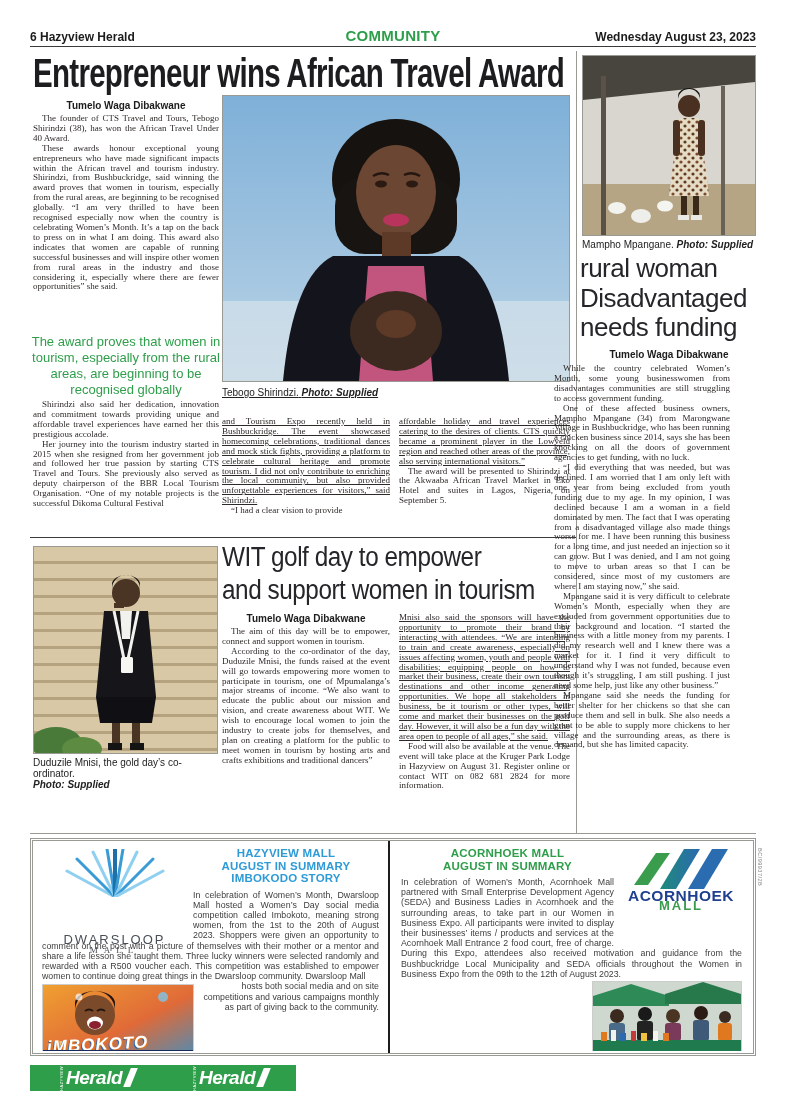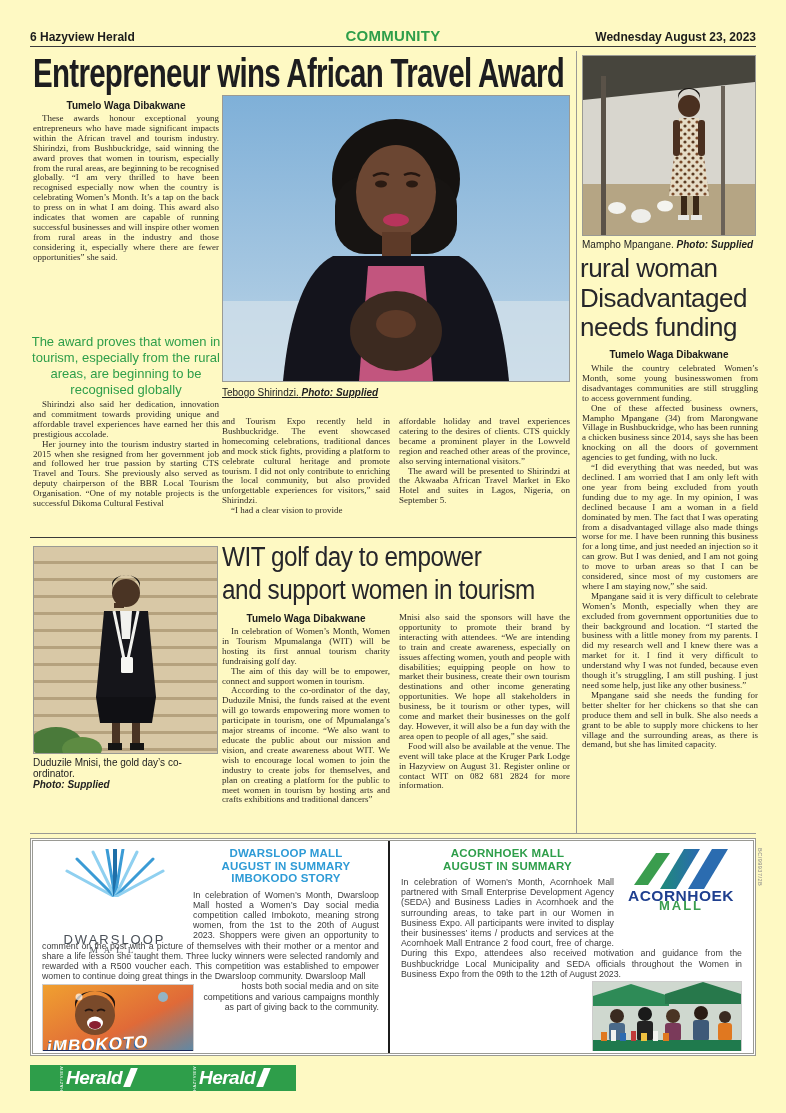--- a/index.html
+++ b/index.html
@@ -1,39 +1,39 @@
 <!DOCTYPE html>
 <html><head>
 <meta charset="utf-8">
 <style>
   * { margin:0; padding:0; box-sizing:border-box; }
   html,body { background:#e9e9e6; }
   .page {
     position:relative; width:786px; height:1113px; margin:0 auto;
-    background:#fef9c3; overflow:hidden; color:#2e2a28;
+    background:#ffffff; overflow:hidden; color:#2e2a28;
     font-family:"Liberation Serif", serif;
   }
   .abs { position:absolute; }
   .rule { background:#3a3a3a; }
   
   .masthead { top:27px; left:30px; width:726px; display:flex; align-items:baseline;
     font-family:"Liberation Sans", sans-serif; font-weight:bold; }
   .mh-left { font-size:12px; color:#1c1c1c; flex:1; text-align:left; }
   .mh-center { font-size:15px; letter-spacing:.3px; flex:1; text-align:center; }
   .mh-right { font-size:12px; color:#1c1c1c; flex:1; text-align:right; }
   
   .headline1 { top:50px; left:33px; width:545px; overflow:visible; }
   .headline1 span { display:inline-block; white-space:nowrap; transform:scaleX(.72);
     transform-origin:left top; font-family:"Liberation Sans", sans-serif; font-weight:bold;
     font-size:41px; letter-spacing:-1px; color:#1d1d1f; }
   .byline { font-family:"Liberation Sans", sans-serif; font-weight:bold; font-size:10px;
     text-align:center; color:#1c1c1c; }
   .bodycol { font-size:9px; line-height:9.9px; text-align:justify; color:#2e2a28; overflow:hidden; }
   .bodycol p { text-indent:9px; }
-  .bodycol p.cont { text-indent:0; }
+  .bodycol p.cont { text-indent:0;text-decoration:underline; }
   .pullquote { font-family:"Liberation Sans", sans-serif; font-size:13px; line-height:16px;
     text-align:center; }
   .caption { font-family:"Liberation Sans", sans-serif; font-size:10px; color:#222; }
   .caption b { font-style:italic; }
   .photo { border:1px solid #9a9a94; background:#ddd; overflow:hidden; }
   .photo svg { display:block; }
   .headline2 div, .headline3 div { font-family:"Liberation Sans", sans-serif; color:#26262a;
     white-space:nowrap; }
   .headline2 div { font-size:26px; line-height:29.5px; letter-spacing:-.5px; }
   .headline3 div { display:inline-block; font-size:27px; line-height:33px; letter-spacing:-.5px;
@@ -106,20 +106,21 @@
     <span class="mh-right">Wednesday August 23, 2023</span>
   </div>
   <div class="abs rule" style="top:46px;left:30px;width:726px;height:1px;"></div>
 
   <div class="abs headline1">
     <span>Entrepreneur wins African Travel Award</span>
   </div>
 
   <div class="abs byline" style="top:100px;left:33px;width:186px;">Tumelo Waga Dibakwane</div>
   <div class="abs bodycol" style="top:114px;left:33px;width:186px;height:219px;">
+    <p>The founder of CTS Travel and Tours, Tebogo Shirindzi (38), has won the African Travel Under 40 Award.</p>
     <p>These awards honour exceptional young entrepreneurs who have made significant impacts within the African travel and tourism industry. Shirindzi, from Bushbuckridge, said winning the award proves that women in tourism, especially from the rural areas, are beginning to be recognised globally. “I am very thrilled to have been recognised especially now when the country is celebrating Women’s Month. It’s a tap on the back to press on in what I am doing. This award also indicates that women are capable of running successful businesses and will inspire other women from rural areas in the industry and those considering it, especially where there are fewer opportunities” she said.</p>
   </div>
   <div class="abs pullquote green" style="top:334px;left:28px;width:196px;">The award proves that women in tourism, especially from the rural areas, are beginning to be recognised globally</div>
   <div class="abs bodycol" style="top:400px;left:33px;width:186px;height:142px;">
     <p>Shirindzi also said her dedication, innovation and commitment towards providing unique and affordable travel experiences have earned her this prestigious accolade.</p>
     <p>Her journey into the tourism industry started in 2015 when she resigned from her government job and followed her true passion by starting CTS Travel and Tours. She previously also served as deputy chairperson of the BBR Local Tourism Organisation. “One of my notable projects is the successful Dikoma Cultural Festival</p>
   </div>
 
   <div class="abs photo" style="top:95px;left:222px;width:348px;height:287px;">
     <svg width="346" height="285" viewBox="0 0 346 285">
@@ -196,21 +197,21 @@
   <div class="abs caption" style="top:239px;left:582px;width:176px;">
     <span>Mampho Mpangane.</span>
     <b>Photo: Supplied</b>
   </div>
   <div class="abs headline2" style="top:254px;left:580px;width:185px;">
     <div>rural woman</div>
     <div>Disadvantaged</div>
     <div>needs funding</div>
   </div>
   <div class="abs byline" style="top:349px;left:580px;width:178px;">Tumelo Waga Dibakwane</div>
-  <div class="abs bodycol" style="top:364px;left:582px;width:176px;height:468px;">
+  <div class="abs bodycol" style="top:364px;left:554px;width:176px;height:468px;">
     <p>While the country celebrated Women’s Month, some young businesswomen from disadvantages communities are still struggling to access government funding.</p>
     <p>One of these affected business owners, Mampho Mpangane (34) from Marongwane Village in Bushbuckridge, who has been running a chicken business since 2014, says she has been knocking on all the doors of government agencies to get funding, with no luck.</p>
     <p>“I did everything that was needed, but was declined. I am worried that I am only left with one year from being excluded from youth funding due to my age. In my opinion, I was declined because I am a woman in a field dominated by men. The fact that I was operating from a disadvantaged village also made things worse for me. I have been running this business for a long time, and just needed an injection so it can grow. But I was denied, and I am not going to move to urban areas so that I can be considered, since most of my customers are where I am staying now,” she said.</p>
     <p>Mpangane said it is very difficult to celebrate Women’s Month, especially when they are excluded from government opportunities due to their background and location. “I started the business with a little money from my parents. I did my research well and I knew there was a market for it. I find it very difficult to understand why I was not funded, because even though it’s struggling, I am still pushing. I just need some help, just like any other business.”</p>
     <p>Mpangane said she needs the funding for better shelter for her chickens so that she can produce them and sell in bulk. She also needs a grant to be able to supply more chickens to her village and the surrounding areas, as there is demand, but she has limited capacity.</p>
   </div>
 
   <div class="abs rule" style="top:537px;left:30px;width:546px;height:1px;"></div>
 
   <div class="abs photo" style="top:546px;left:33px;width:185px;height:208px;">
@@ -245,21 +246,20 @@
     <span>Duduzile Mnisi, the gold day’s co-ordinator.</span><br>
     <b>Photo: Supplied</b>
   </div>
 
   <div class="abs headline3" style="top:541px;left:222px;width:354px;">
     <div>WIT golf day to empower</div><br>
     <div>and support women in tourism</div>
   </div>
   <div class="abs byline" style="top:613px;left:222px;width:168px;">Tumelo Waga Dibakwane</div>
   <div class="abs bodycol" style="top:627px;left:222px;width:168px;height:198px;">
-    <p>In celebration of Women’s Month, Women in Tourism Mpumalanga (WIT) will be hosting its first annual tourism charity fundraising golf day.</p>
     <p>The aim of this day will be to empower, connect and support women in tourism.</p>
     <p>According to the co-ordinator of the day, Duduzile Mnisi, the funds raised at the event will go towards empowering more women to participate in tourism, one of Mpumalanga’s major streams of income. “We also want to educate the public about our mission and vision, and create awareness about WIT. We wish to encourage local women to join the industry to create jobs for themselves, and plan on creating a platform for the public to meet women in tourism by hosting arts and crafts exhibitions and traditional dancers”</p>
   </div>
   <div class="abs bodycol" style="top:613px;left:399px;width:171px;height:212px;">
     <p class="cont">Mnisi also said the sponsors will have the opportunity to promote their brand by interacting with attendees. “We are intending to train and create awareness, especially on issues affecting women, youth and people with disabilities; equipping people on how to market their business, create their own tourism destinations and other income generating opportunities. We hope all stakeholders in business, be it tourism or other types, will come and market their businesses on the golf day. However, it will also be a fun day with the area open to people of all ages,” she said.</p>
     <p>Food will also be available at the venue. The event will take place at the Kruger Park Lodge in Hazyview on August 31. Register online or contact WIT on 082 681 2824 for more information.</p>
   </div>
 
   <div class="abs" style="top:833px;left:30px;width:726px;height:1px;background:#9a9a94;"></div>
 
@@ -278,21 +278,21 @@
             <line x1="60" y1="48" x2="68" y2="0" stroke="#3a9bd5" stroke-width="3"></line>
             <line x1="60" y1="48" x2="82" y2="3" stroke="#8fd0f0" stroke-width="3"></line>
             <line x1="60" y1="48" x2="98" y2="10" stroke="#3a9bd5" stroke-width="3"></line>
             <line x1="60" y1="48" x2="108" y2="22" stroke="#8fd0f0" stroke-width="3"></line>
           </g>
         </svg>
         <div class="dw-name">DWARSLOOP</div>
         <div class="dw-mall">MALL</div>
       </div>
       <div class="ad-heading blue">
-        <div>DWARSLOOP MALL</div>
+        <div>HAZYVIEW MALL</div>
         <div>AUGUST IN SUMMARY</div>
         <div>IMBOKODO STORY</div>
       </div>
       <div class="ad-body">In celebration of Women’s Month, Dwarsloop Mall hosted a Women’s Day social media competition called Imbokoto, meaning strong women, from the 1st to the 20th of August 2023. Shoppers were given an opportunity to comment on the post with a picture of themselves with their mother or a mentor and share a life lesson she taught them. Three lucky winners were selected randomly and rewarded with a R500 voucher each. This competition was established to empower women to continue doing great things in the Dwarsloop community. Dwarsloop Mall</div>
       <div class="imb-img">
         <svg width="152" height="78" viewBox="0 0 152 78" style="position:absolute;left:0;top:0;">
           <defs>
             <linearGradient id="imbg" x1="0" y1="0" x2="1" y2="1">
               <stop offset="0" stop-color="#f0a030"></stop>
                 <stop offset=".55" stop-color="#e06a38"></stop>

